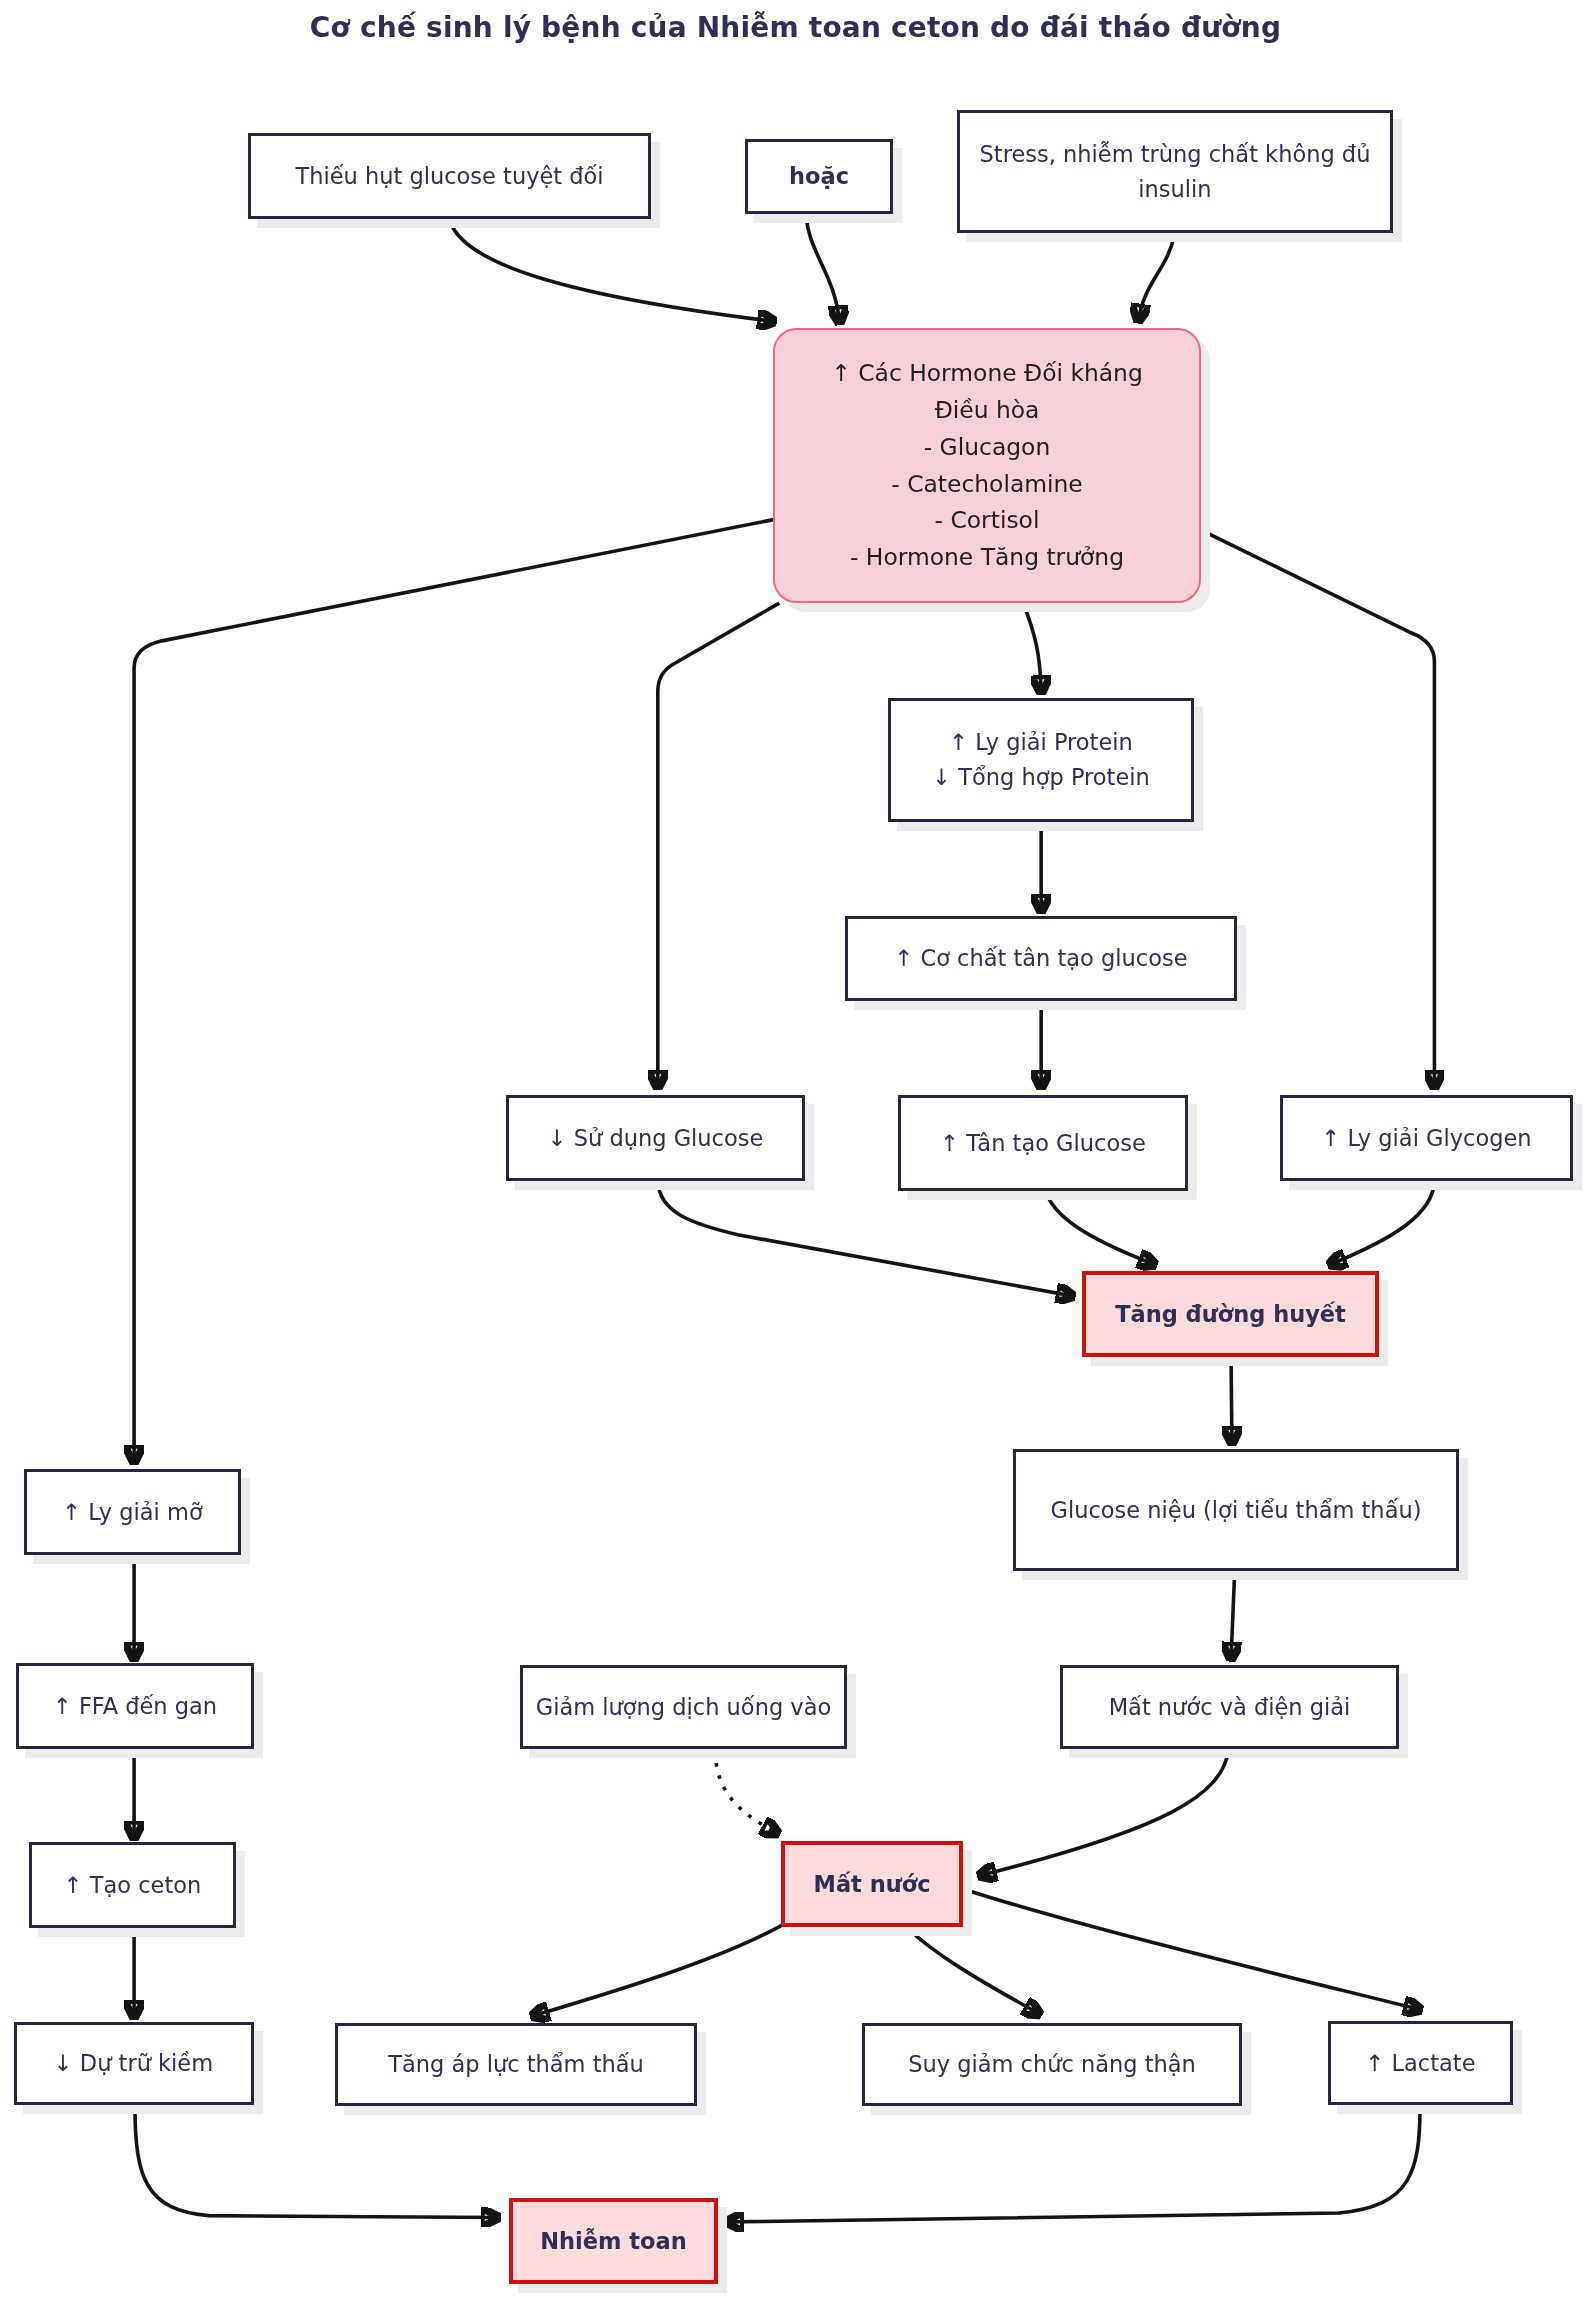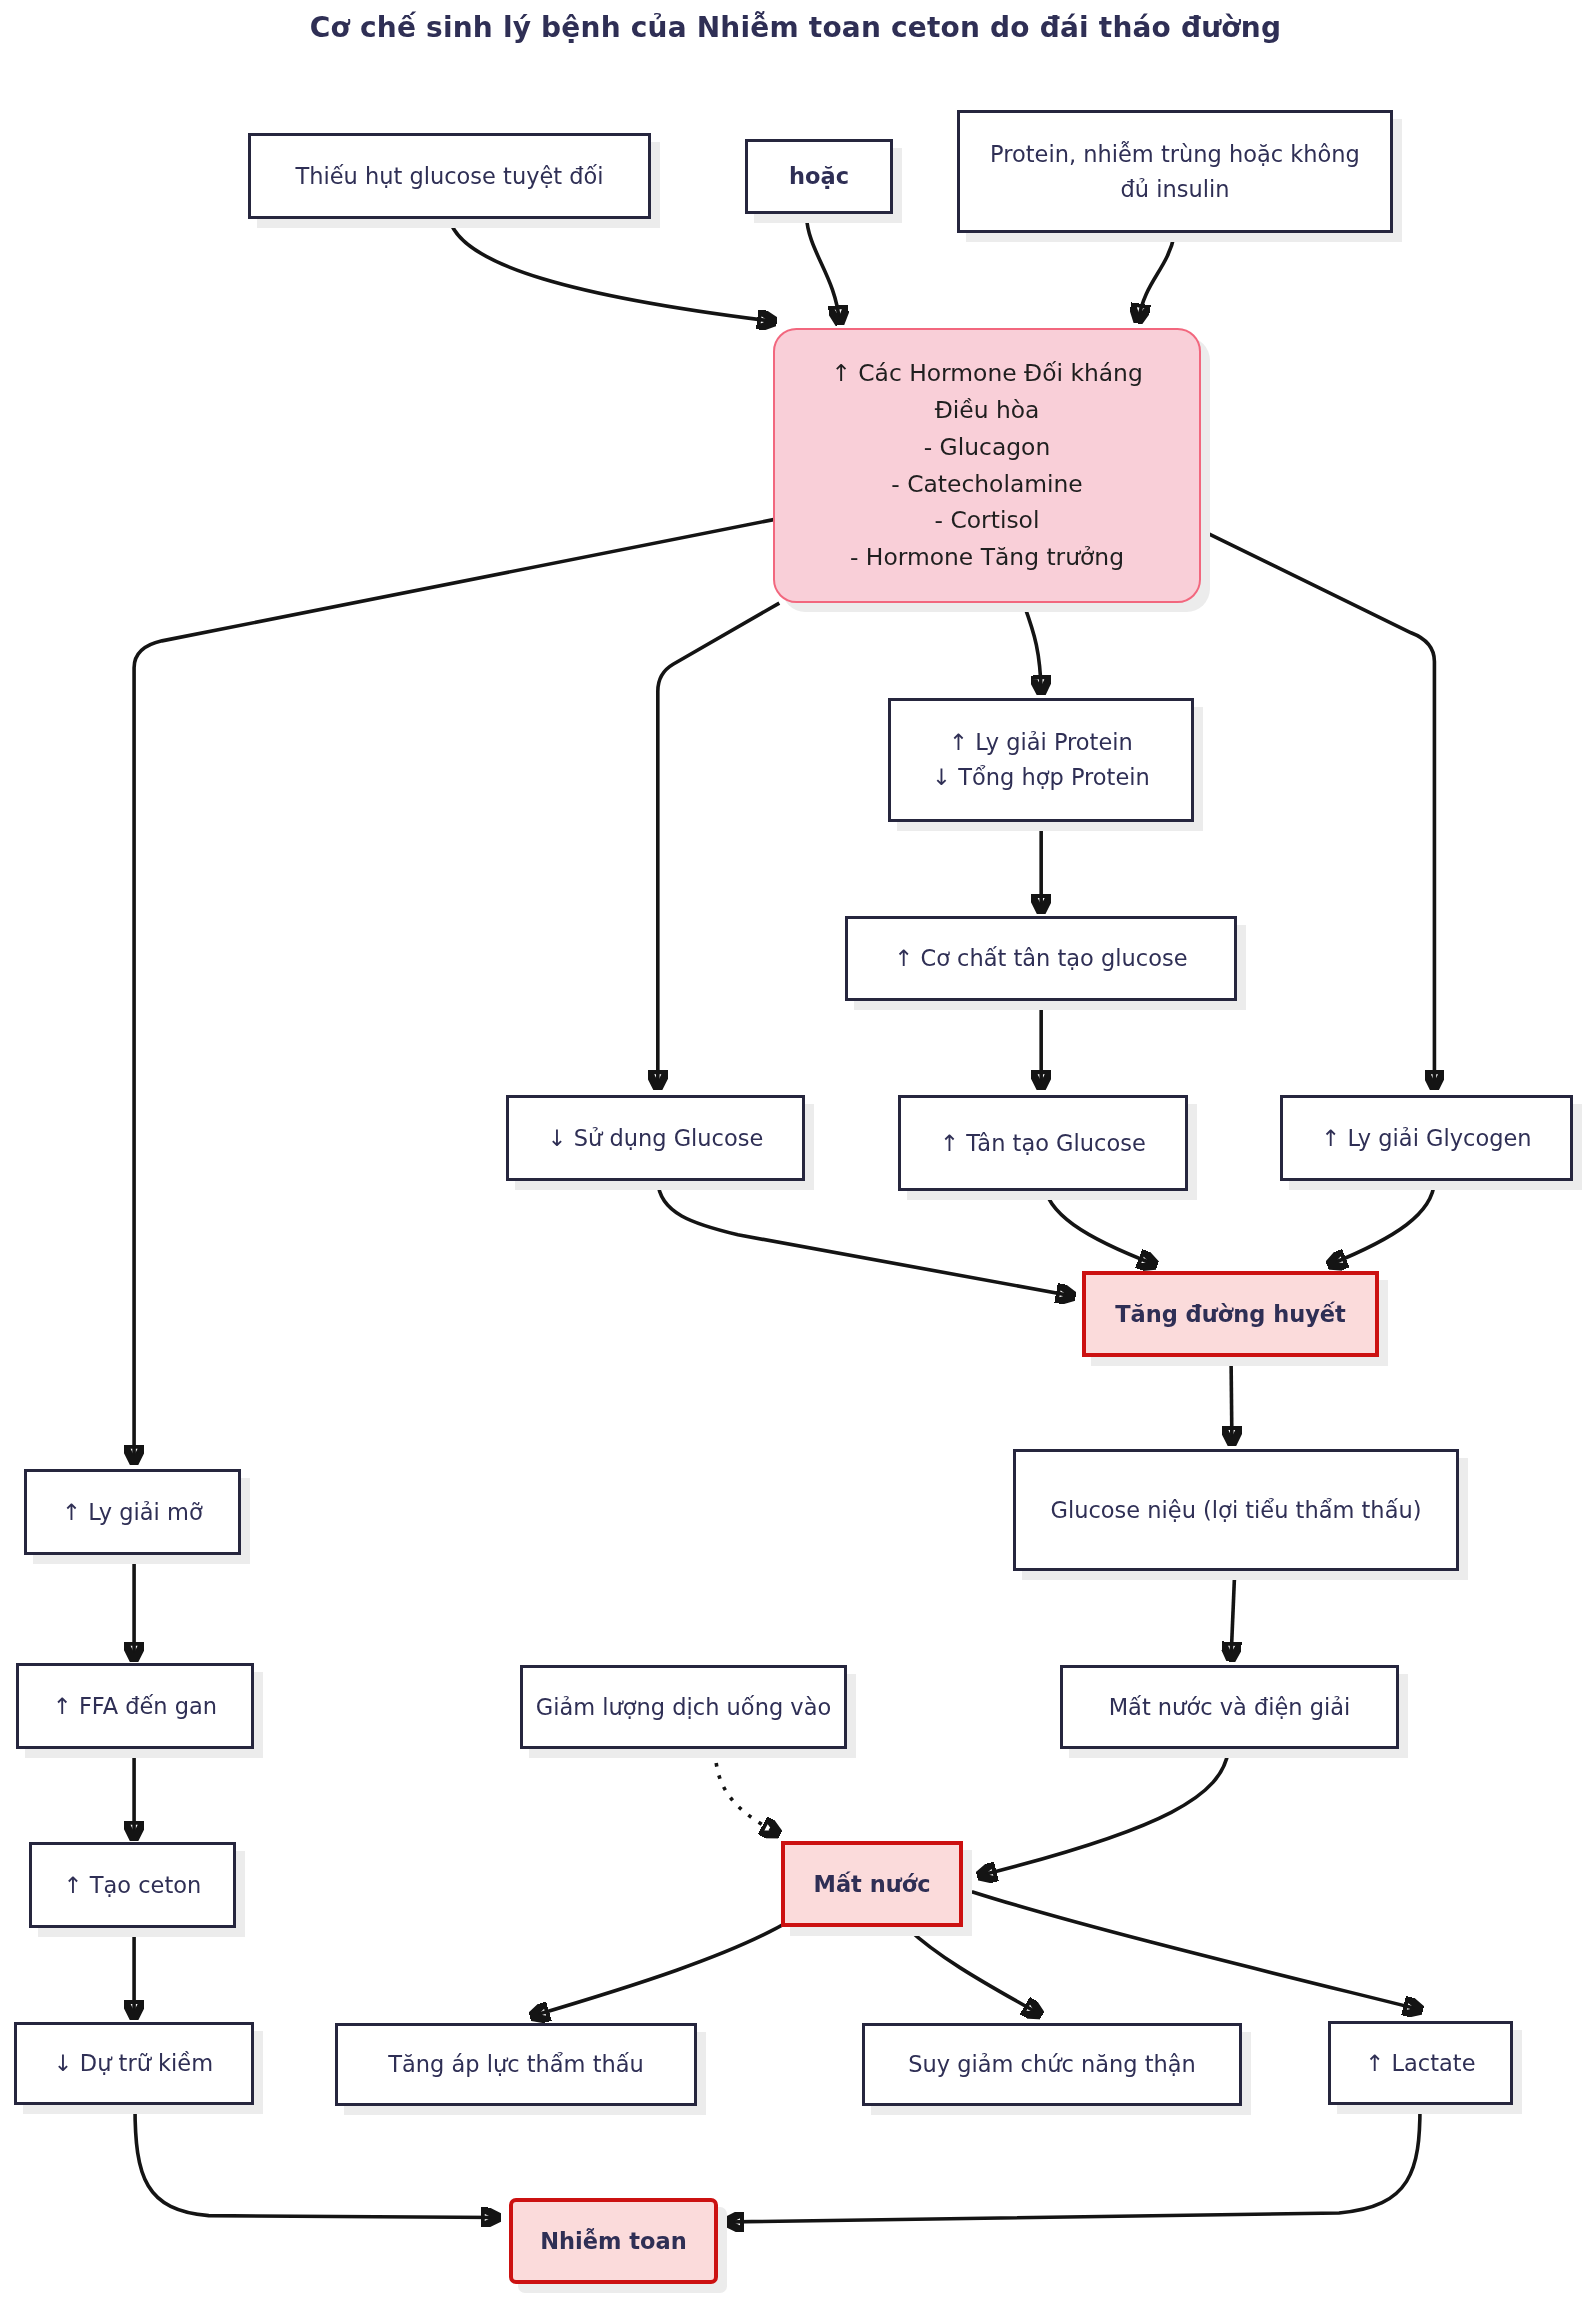--- a/index.html
+++ b/index.html
@@ -70,21 +70,21 @@
 
   <div class="node" style="left:248px;top:133px;width:403px;height:86px;">
     <span>Thiếu hụt glucose tuyệt đối</span>
   </div>
 
   <div class="node node--bold" style="left:745px;top:139px;width:148px;height:75px;">
     <span>hoặc</span>
   </div>
 
   <div class="node" style="left:957px;top:110px;width:436px;height:123px;">
-    <span>Protein, nhiễm trùng hoặc không đủ insulin</span>
+    <span>Stress, nhiễm trùng chất không đủ insulin</span>
   </div>
 
   <div class="node node--pink" style="left:773px;top:328px;width:428px;height:275px;text-align:right;">
     <div>↑ Các Hormone Đối kháng</div>
     <div>Điều hòa</div>
     <div>- Glucagon</div>
     <div>- Catecholamine</div>
     <div>- Cortisol</div>
     <div>- Hormone Tăng trưởng</div>
   </div>
@@ -151,18 +151,18 @@
   </div>
 
   <div class="node" style="left:862px;top:2023px;width:380px;height:83px;">
     <span>Suy giảm chức năng thận</span>
   </div>
 
   <div class="node" style="left:1328px;top:2021px;width:185px;height:84px;">
     <span>↑ Lactate</span>
   </div>
 
-  <div class="node node--red" style="left:509px;top:2198px;width:209px;height:86px;border-radius:7px;">
+  <div class="node node--red" style="left:509px;top:2198px;width:209px;height:86px;">
     <span>Nhiễm toan</span>
   </div>
 
 </div>
 
 
 </body></html>

